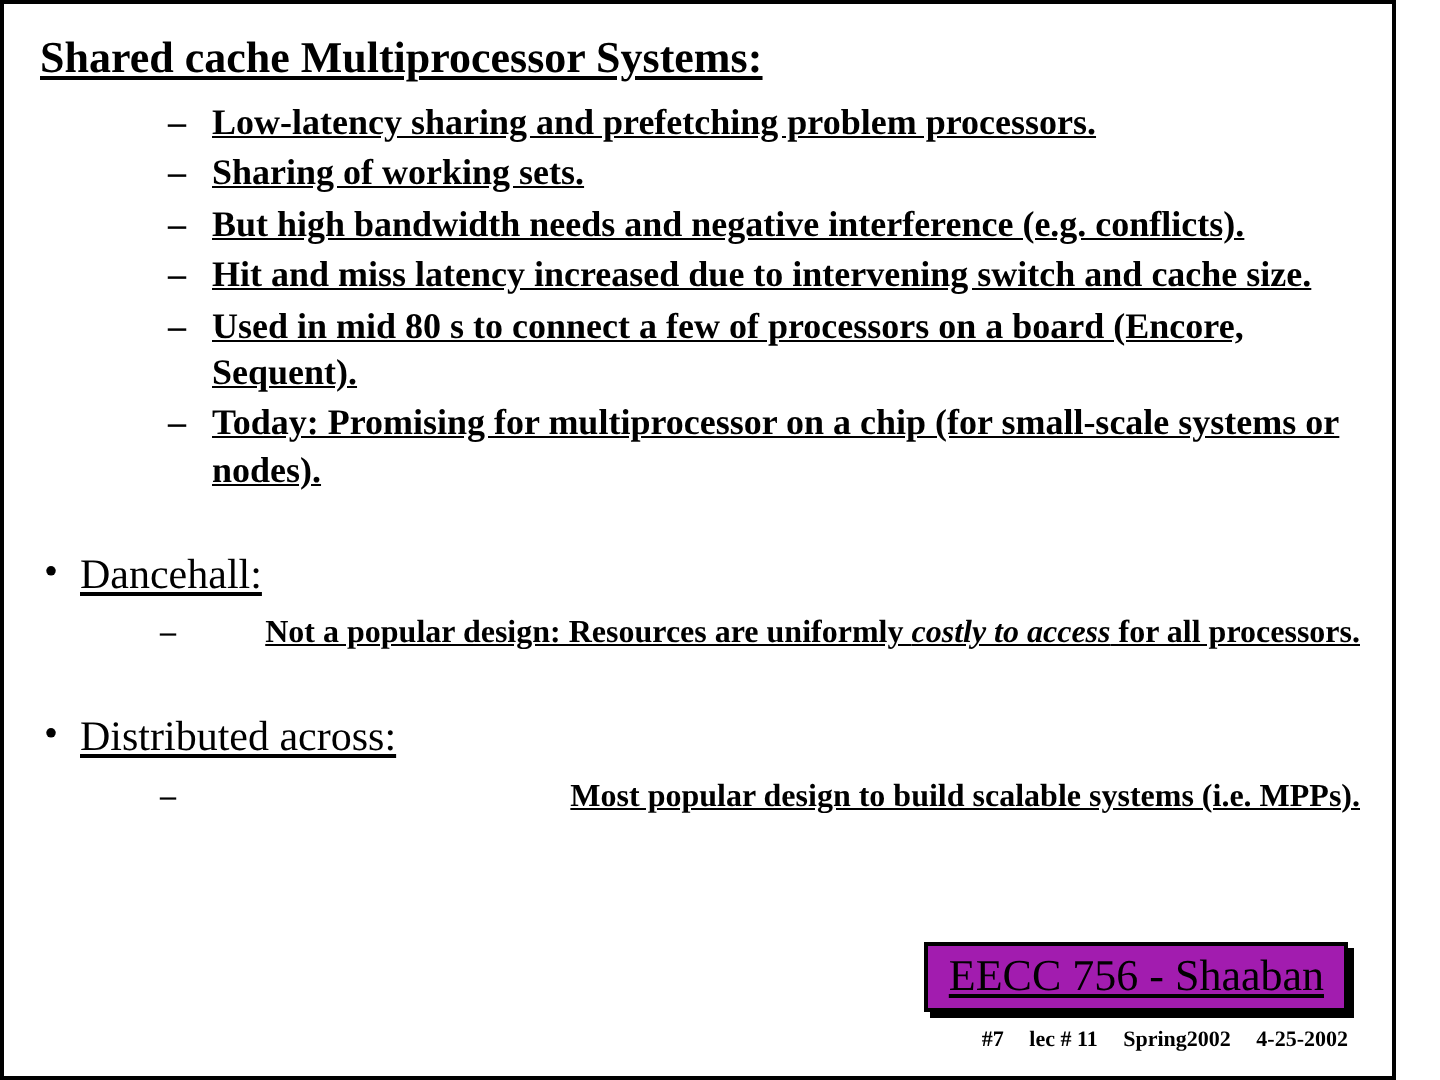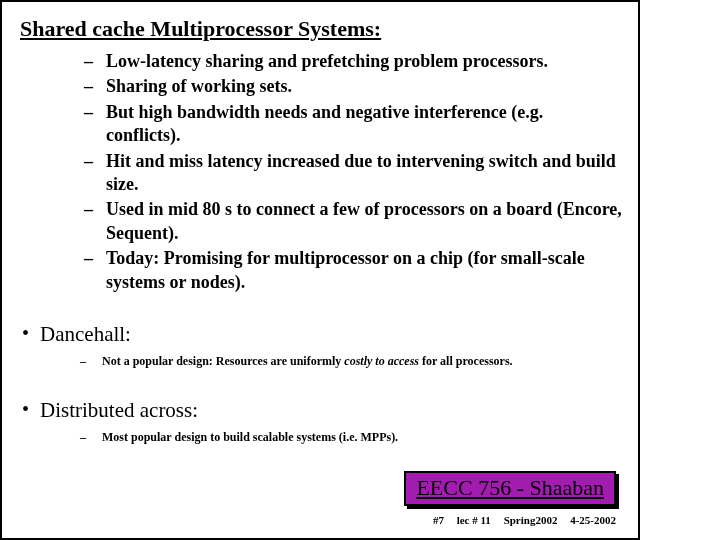--- a/index.html
+++ b/index.html
@@ -6,25 +6,26 @@
     margin: 0;
     padding: 0;
     width: 720px;
     height: 540px;
     background: #fff;
     font-family: "Times New Roman", Times, serif;
     color: #000;
   }
   .slide {
     box-sizing: border-box;
-    width: 640px;
+    width: 698px;
     height: 540px;
     padding: 14px 16px 10px 16px;
     border: 2.5px solid #000;
     position: relative;
+    text-decoration: underline;
   }
   .title {
     font-size: 22px;
     font-weight: bold;
     text-decoration: underline;
     margin: 0 0 8px 2px;
   }
   ul.level1 {
     list-style: none;
     margin: 0 0 0 4px;
@@ -45,24 +46,25 @@
     font-size: 20px;
   }
   ul.level2 {
     list-style: none;
     margin: 6px 0 0 0;
     padding: 0 0 0 40px;
   }
   ul.level2 > li {
     position: relative;
     padding-left: 22px;
-    font-size: 12px;
+    font-size: 16px;
     font-weight: bold;
     line-height: 1.3;
     margin-bottom: 2px;
+    text-align: right;
   }
   ul.level2 > li::before {
     content: "–";
     position: absolute;
     left: 0;
     top: 0;
   }
   ul.sublist {
     list-style: none;
     margin: 2px 0 0 0;
@@ -108,21 +110,21 @@
 <body>
 
 <div class="slide">
 
   <div class="title">Shared cache Multiprocessor Systems:</div>
 
   <ul class="sublist">
     <li>Low-latency sharing and prefetching problem processors.</li>
     <li>Sharing of working sets.</li>
     <li>But high bandwidth needs and negative interference (e.g. conflicts).</li>
-    <li>Hit and miss latency increased due to intervening switch and build size.</li>
+    <li>Hit and miss latency increased due to intervening switch and cache size.</li>
     <li>Used in mid 80 s to connect a few of processors on a board (Encore, Sequent).</li>
     <li>Today: Promising for multiprocessor on a chip (for small-scale systems or nodes).</li>
   </ul>
 
   <ul class="level1">
 
     <li>
       <span>Dancehall:</span>
       <ul class="level2">
         <li>

